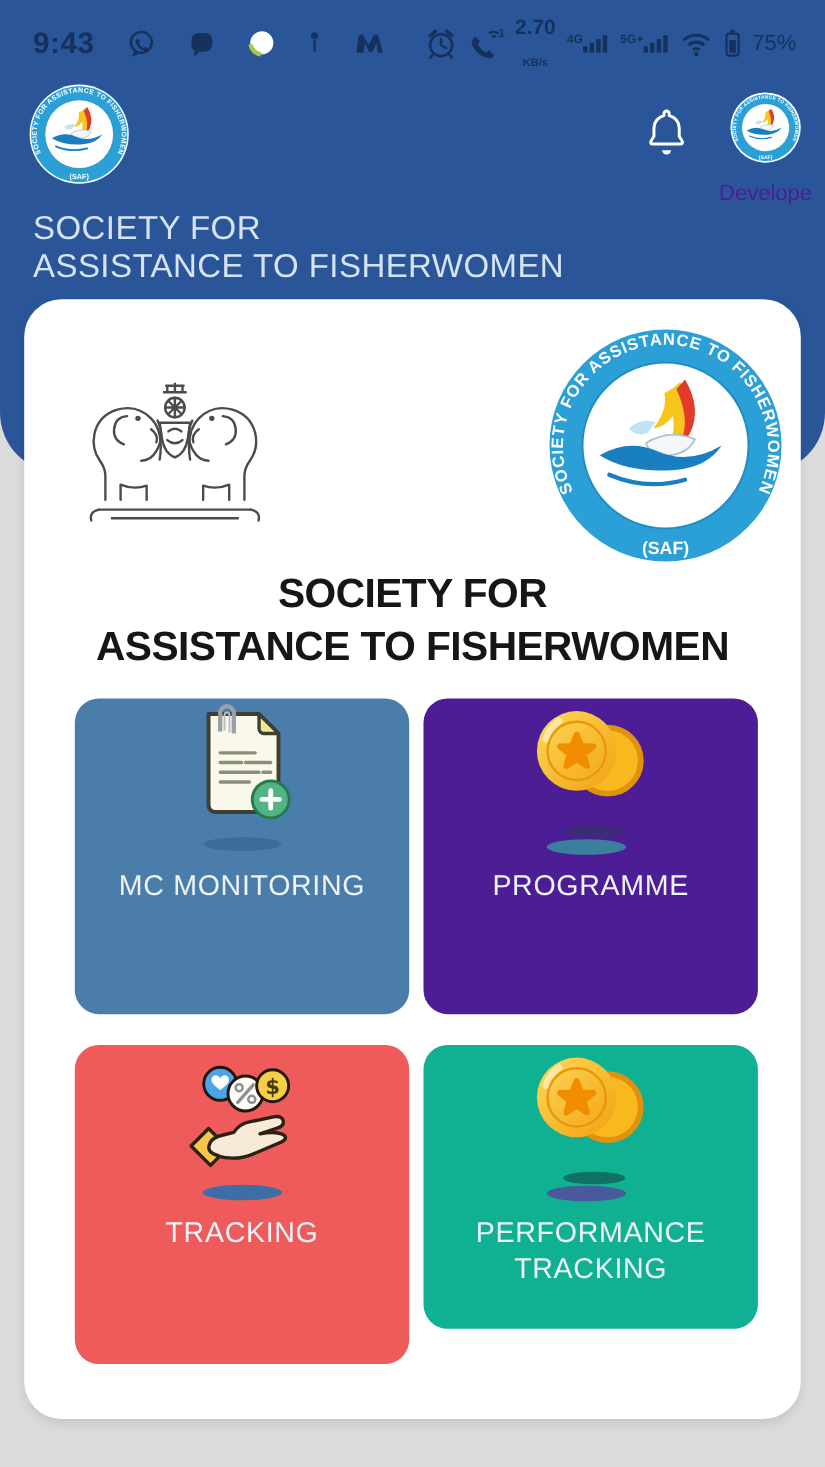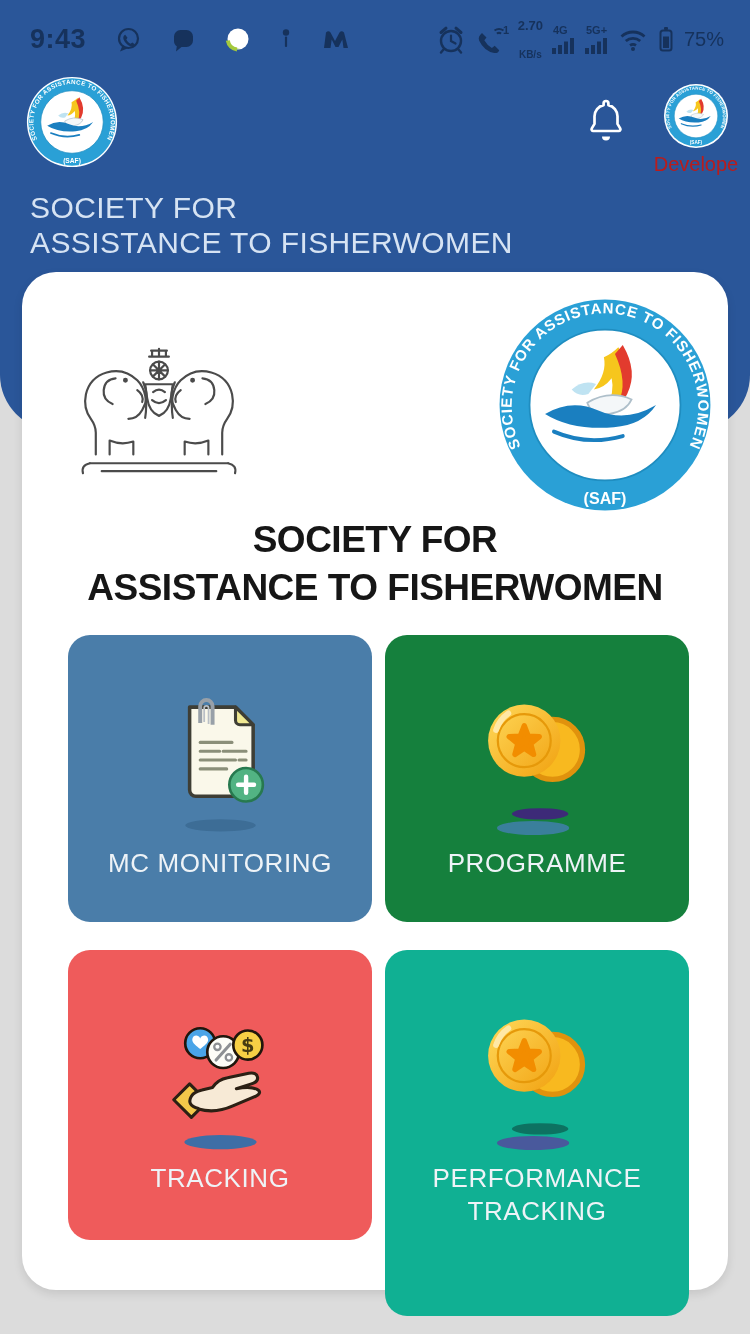--- a/index.html
+++ b/index.html
@@ -7,47 +7,47 @@
   .screen{position:relative;width:750px;height:1334px;background:#dcdcdc;overflow:hidden;}
   .header-bg{position:absolute;top:0;left:0;width:750px;height:430px;background:#2a5699;border-radius:0 0 55px 55px;}
 
   
   .status-bar{position:absolute;top:20px;left:0;width:750px;height:38px;display:flex;justify-content:space-between;align-items:center;padding:0 26px 0 30px;color:#16325c;}
   .sb-left,.sb-right{display:flex;align-items:center;}
   .sb-left{gap:29px;}
   .sb-right{gap:9px;}
   .sb-time{font-size:27px;font-weight:bold;letter-spacing:.5px;}
   .sb-speed{display:flex;flex-direction:column;align-items:center;line-height:1;font-weight:bold;}
-  .sb-speed .v{font-size:13px;}
+  .sb-speed .v{font-size:19px;}
   .sb-speed .u{font-size:10px;margin-top:18px;}
-  .sb-net{display:flex;flex-direction:column;align-items:flex-start;line-height:1;}
+  .sb-net{display:flex;align-items:flex-start;line-height:1;}
   .sb-net .t{font-size:11px;font-weight:bold;margin-left:1px;margin-bottom:1px;}
   .sb-pct{font-size:20px;}
 
   
   .app-logo{position:absolute;top:76px;left:26px;width:92px;height:92px;border-radius:50%;}
   .bell{position:absolute;top:96px;left:586px;width:40px;height:48px;}
   .profile{position:absolute;top:84px;left:648px;width:96px;text-align:center;}
   .avatar{display:inline-block;width:64px;height:64px;border-radius:50%;background:#fff;overflow:hidden;}
   .avatar svg{display:block;width:64px;height:64px;}
-  .profile-name{display:block;color:#b91c1c;font-size:20px;margin-top:1px;}
+  .profile-name{display:block;color:#4c1d95;font-size:20px;margin-top:12px;}
 
   .header-title{position:absolute;top:190px;left:30px;color:#d6e3f3;font-size:30px;line-height:35px;letter-spacing:.4px;font-weight:400;}
 
   
   .card{position:absolute;top:272px;left:22px;width:706px;height:1018px;background:#fff;border-radius:34px;box-shadow:0 4px 10px rgba(0,0,0,.10);}
   .kerala-emblem{position:absolute;top:55px;left:38px;width:198px;height:158px;}
   .saf-logo-big{position:absolute;top:22px;left:472px;width:222px;height:222px;}
   .card-title{position:absolute;top:244px;left:0;width:706px;text-align:center;color:#161616;font-size:37px;font-weight:bold;line-height:48px;letter-spacing:-.5px;}
 
-  .tile{position:absolute;width:304px;border-radius:22px;display:flex;flex-direction:column;align-items:center;padding-top:58px;cursor:pointer;}
+  .tile{position:absolute;width:304px;border-radius:22px;display:flex;flex-direction:column;align-items:center;cursor:pointer;}
   .tile-1{left:46px;top:363px;height:287px;}
   .tile-2{left:363px;top:363px;height:287px;}
   .tile-3{left:46px;top:678px;height:290px;}
-  .tile-4{left:363px;top:678px;height:366px;}
+  .tile-4{left:363px;top:678px;height:258px;}
   .tile-icon{height:150px;width:133px;}
   .tile-label{margin-top:4px;color:#eef3f7;font-size:26px;letter-spacing:.6px;line-height:33px;text-align:center;max-width:250px;}
 
   .defs-hidden{position:absolute;width:0;height:0;overflow:hidden;}
 </style>
 </head>
 <body>
 
 <div class="screen">
   <div class="header-bg"></div>
@@ -187,21 +187,21 @@
             <path d="M52,66 h22 M78,66 h26"></path>
             <path d="M52,76 h40 M96,76 h8"></path>
             <path d="M52,86 h30"></path>
         </g>
         <circle cx="104" cy="104" r="19" fill="#52b383" stroke="#27794f" stroke-width="3"></circle>
         <path d="M95,104 h18 M104,95 v18" stroke="#ffffff" stroke-width="5" stroke-linecap="round"></path>
       </svg>
       <div class="tile-label">MC MONITORING</div>
     </div>
 
-    <div class="tile tile-2" style="background: #15803d;">
+    <div class="tile tile-2" style="background: #4c1d95;">
       <svg class="tile-icon" viewBox="0 0 150 170">
         <ellipse cx="78" cy="137" rx="32" ry="6.5" fill="#3d2a78"></ellipse>
         <ellipse cx="70" cy="153" rx="41" ry="8" fill="#3a7f9b"></ellipse>
         <use href="#gold-coins" width="150" height="120" y="2"></use>
       </svg>
       <div class="tile-label">PROGRAMME</div>
     </div>
 
     <div class="tile tile-3" style="background: rgb(239, 91, 91);">
       <svg class="tile-icon" viewBox="0 0 150 170">

